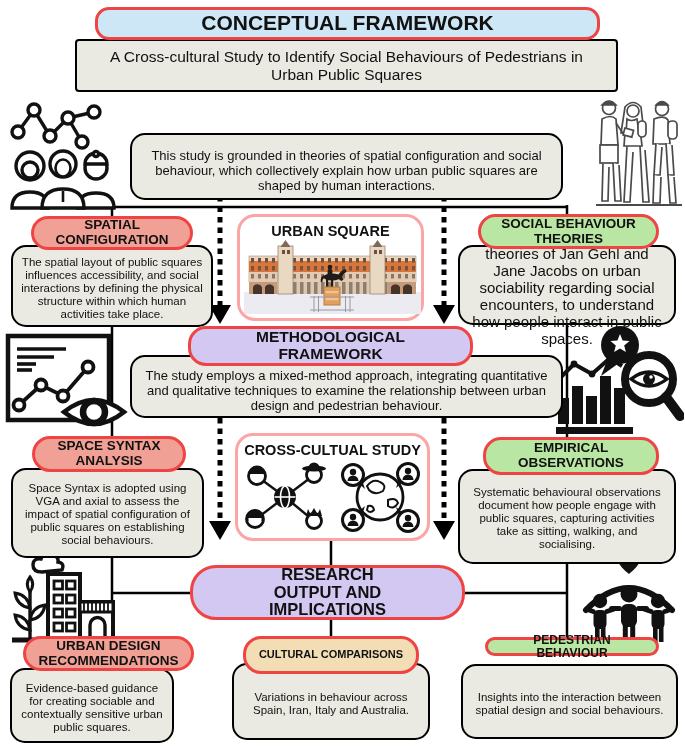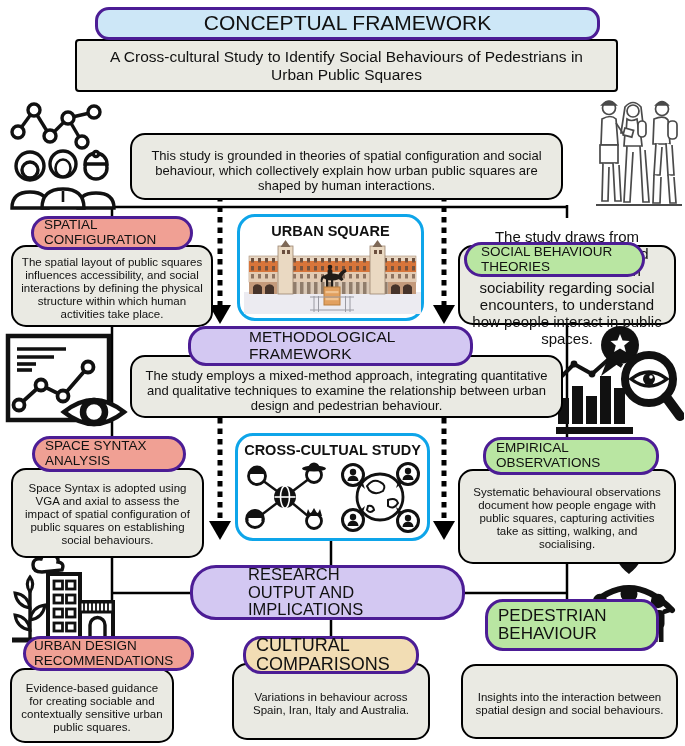--- a/index.html
+++ b/index.html
@@ -4,55 +4,55 @@
 <style>
   html,body{margin:0;padding:0;background:#fff;}
   #stage{position:relative;width:685px;height:746px;background:#fff;overflow:hidden;
          font-family:"Liberation Sans", sans-serif;color:#111;}
   svg{display:block;}
   #connectors{position:absolute;left:0;top:0;z-index:0;}
   .icon{position:absolute;z-index:1;}
   .gbox{position:absolute;box-sizing:border-box;background:var(--gray,#eaeae3);
         border:2.5px solid #000;border-radius:15px;z-index:2;display:flex;
         align-items:center;justify-content:center;text-align:center;line-height:1.14;}
-  .pill{position:absolute;box-sizing:border-box;border:3px solid #4c1d95;border-radius:18px;
-        z-index:3;display:flex;align-items:center;justify-content:center;
-        font-weight:normal;line-height:1.08;}
-  .wbox{position:absolute;box-sizing:border-box;background:#fff;border:3px solid #0ea5e9;
+  .pill{position:absolute;box-sizing:border-box;border:3px solid #ef4444;border-radius:18px;
+        z-index:3;display:flex;align-items:center;justify-content:center;text-align:center;
+        font-weight:bold;line-height:1.08;}
+  .wbox{position:absolute;box-sizing:border-box;background:#fff;border:3px solid #fca5a5;
         border-radius:18px;z-index:2;text-align:center;}
   .wbox .wlabel{font-weight:bold;font-size:14.5px;margin-top:6px;}
   .purple{background:var(--purple,#d3c8f2);}
   .salmon{background:var(--salmon,#f0a094);}
   .green{background:var(--green,#b9e6a2);}
   .tan{background:var(--tan,#f2ddb4);}
   .blue{background:var(--blue,#cde7f7);}
 
   #title-box{left:95px;top:7px;width:505px;height:33px;border-radius:14px;font-size:21px;z-index:3;}
   #subtitle-box{left:75px;top:39px;width:543px;height:53px;border-radius:4px;
                 font-size:15.5px;font-weight:normal;z-index:2;padding:4px 26px;}
   #tf-pill{left:190px;top:113px;width:280px;height:33px;font-size:16px;}
   #tf-box{left:130px;top:133px;width:433px;height:67px;font-size:13px;padding:14px 13px 4px;}
   #sc-pill{left:31px;top:216px;width:162px;height:34px;font-size:13.5px;padding:0 10px;}
   #sc-box{left:11px;top:245px;width:202px;height:82px;font-size:11.5px;padding:8px 7px 3px;}
   #us-box{left:237px;top:214px;width:187px;height:107px;}
-  #sbt-pill{left:464px;top:214px;width:181px;height:35px;font-size:13.5px;padding:0 14px;margin-top:28px;}
+  #sbt-pill{left:478px;top:214px;width:181px;height:35px;font-size:13.5px;padding:0 14px;}
   #sbt-box{left:458px;top:245px;width:218px;height:80px;font-size:15px;padding:8px 7px 3px;}
   #mf-pill{left:188px;top:326px;width:285px;height:40px;font-size:15.5px;padding:0 58px;}
   #mf-box{left:130px;top:355px;width:433px;height:63px;font-size:13px;padding:13px 12px 3px;}
   #ssa-pill{left:32px;top:436px;width:154px;height:36px;font-size:13.5px;padding:0 10px;}
   #ssa-box{left:11px;top:468px;width:193px;height:90px;font-size:11.5px;padding:6px 7px 3px;}
   #ccs-box{left:235px;top:433px;width:195px;height:108px;}
   #eo-pill{left:483px;top:437px;width:176px;height:36px;font-size:13.5px;padding:16px 10px;}
   #eo-box{left:458px;top:469px;width:218px;height:95px;font-size:11.5px;padding:7px 7px 3px;}
   #ro-pill{left:190px;top:565px;width:275px;height:55px;font-size:16.5px;padding:0 55px;border-radius:26px;}
   #udr-pill{left:23px;top:636px;width:171px;height:35px;font-size:13.5px;padding:0 8px;}
   #udr-box{left:10px;top:668px;width:164px;height:75px;font-size:11.5px;padding:8px 9px 3px;}
-  #cc-pill{left:243px;top:636px;width:176px;height:35px;font-size:18px;padding:16px 10px;}
+  #cc-pill{left:243px;top:636px;width:176px;height:35px;font-size:11px;padding:16px 10px;}
   #cc-box{left:232px;top:663px;width:198px;height:77px;font-size:11.5px;padding:8px 12px 3px;}
-  #pb-pill{left:485px;top:599px;width:174px;height:52px;font-size:17px;padding:0 10px;}
+  #pb-pill{left:485px;top:637px;width:174px;height:19px;font-size:12px;padding:0 10px;}
   #pb-box{left:461px;top:664px;width:217px;height:75px;font-size:11.5px;padding:8px 12px 3px;}
 
   #us-illu{position:absolute;left:2px;right:2px;bottom:2px;}
   #ccs-illu{position:absolute;left:2px;right:2px;bottom:4px;}
 </style>
 </head>
 <body>
 
 <div id="stage">
 

